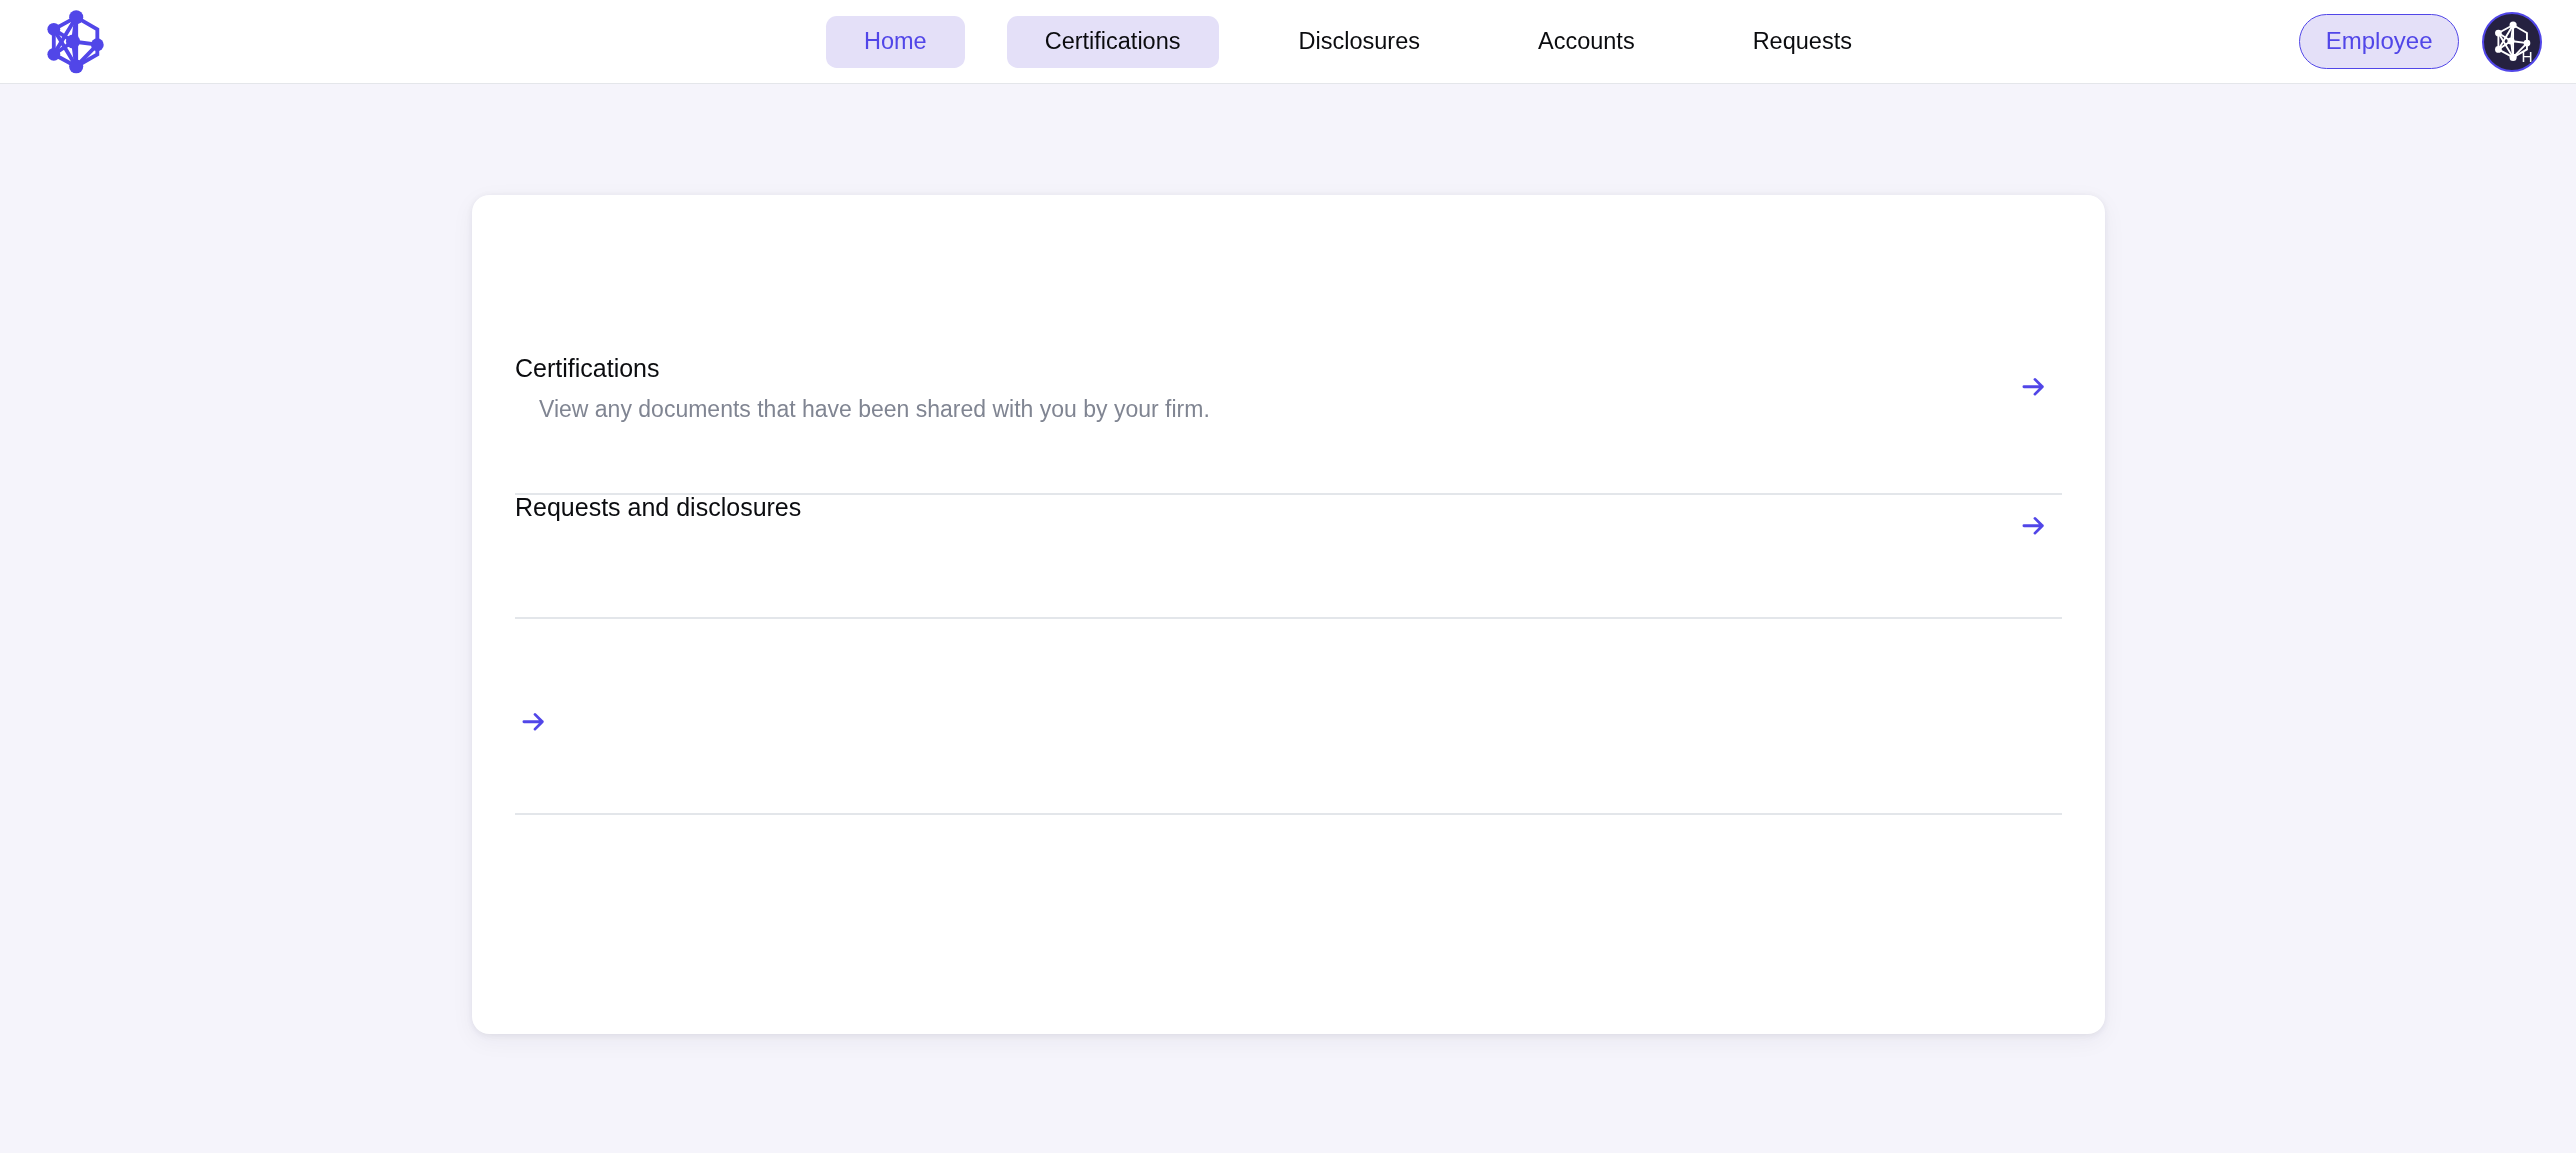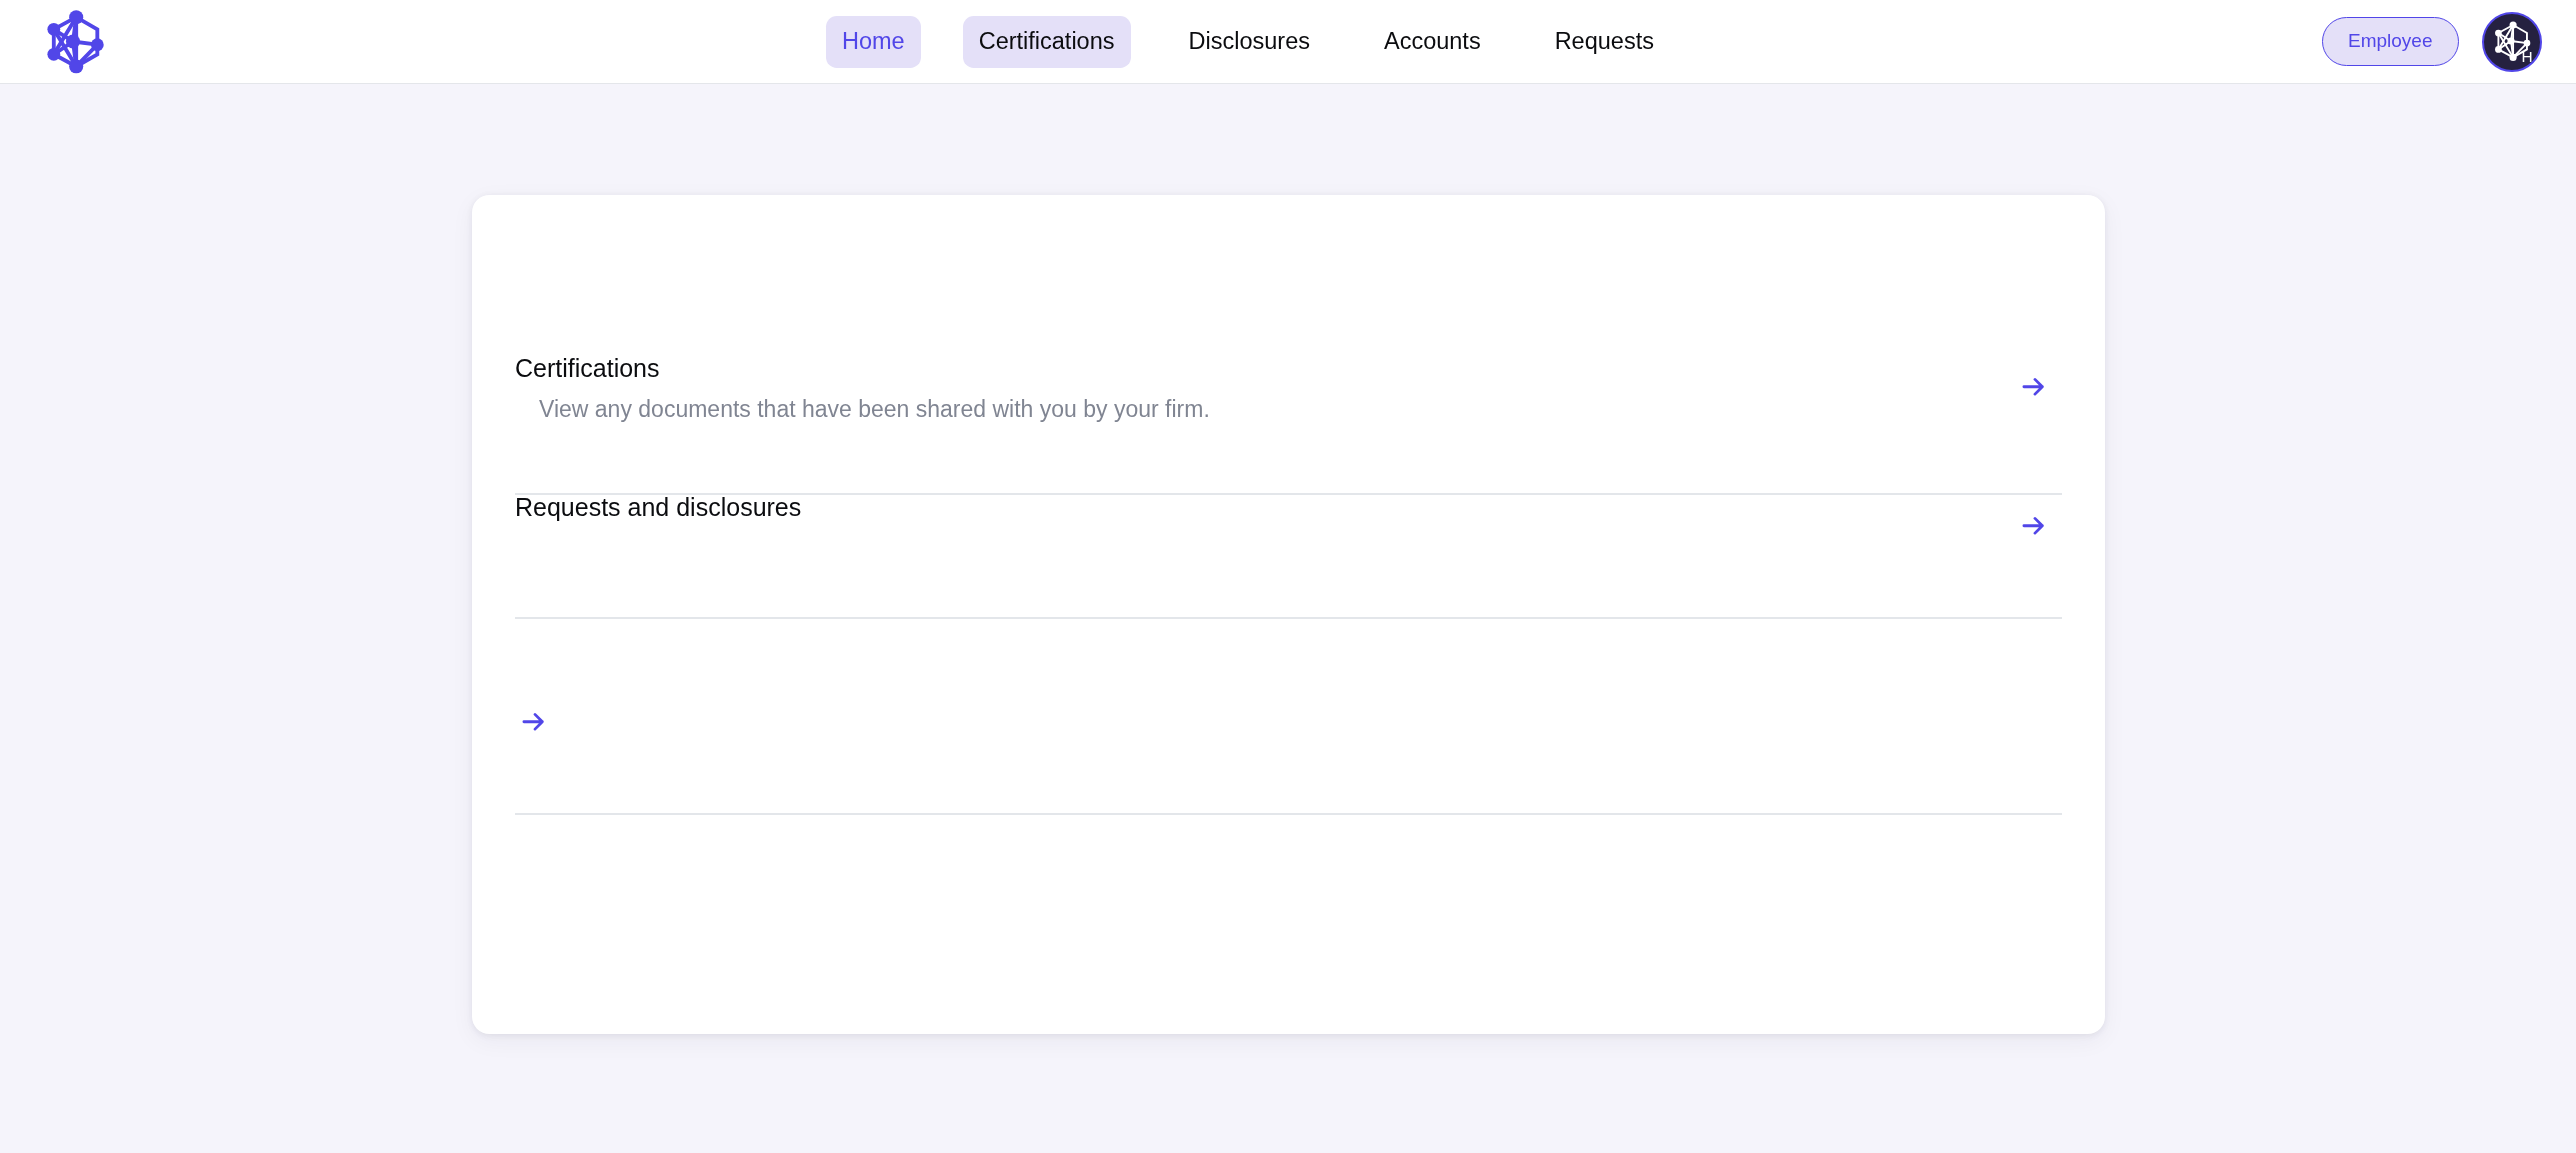--- a/index.html
+++ b/index.html
@@ -46,21 +46,21 @@
     height: 84px;
     display: flex;
     align-items: center;
     gap: 0px;
   }
 
   .nav-item {
     font-size: 23.5px;
     line-height: 1;
     color: #0b0c0f;
-    padding: 14px 16px;
+    padding: 14px 38px;
     border-radius: 10.7px;
     white-space: nowrap;
     cursor: pointer;
     background: transparent;
     border: none;
     font-family: "Liberation Sans", sans-serif;
   }
   .nav-item.active {
     background: #e4e0f8;
     color: #5146e8;
@@ -78,21 +78,21 @@
     transform: translateY(-50%);
     display: flex;
     align-items: center;
     gap: 23px;
   }
 
   .role-pill {
     background: #e4e0f8;
     border: 1.3px solid #5146e8;
     color: #5146e8;
-    font-size: 19px;
+    font-size: 24px;
     line-height: 1;
     padding: 13.4px 25.5px 14.8px;
     border-radius: 670px;
     white-space: nowrap;
     cursor: pointer;
     font-family: "Liberation Sans", sans-serif;
   }
 
   .avatar {
     position: relative;

